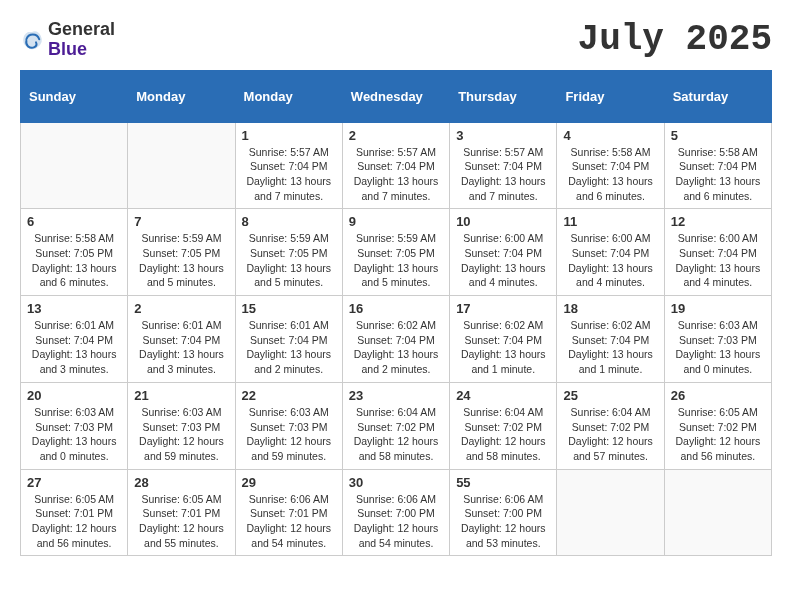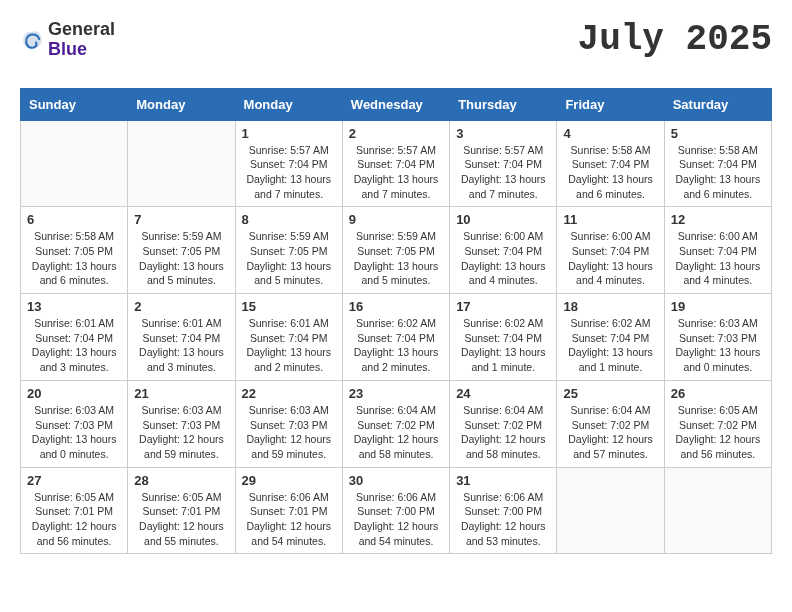--- a/index.html
+++ b/index.html
@@ -7,21 +7,21 @@
       font-family: Arial, sans-serif;
       background: #fff;
       width: 792px;
       min-height: 612px;
       padding: 20px;
     }
     .header-area {
       display: flex;
       justify-content: space-between;
       align-items: flex-start;
-      margin-bottom: 28px;
+      margin-bottom: 10px;
     }
     .logo {
       display: flex;
       align-items: center;
       gap: 4px;
     }
     .logo-text {
       font-size: 18px;
       font-weight: bold;
       line-height: 1.1;
@@ -48,21 +48,21 @@
     }
     .calendar {
       width: 100%;
       border-collapse: collapse;
       border: 1px solid #ccc;
     }
     .calendar th {
       background-color: #2a6db5;
       color: #fff;
       text-align: left;
-      padding: 8px 8px;
+      padding: 18px 8px;
       font-size: 13px;
       font-weight: bold;
       border: 1px solid #2a6db5;
     }
     .calendar td {
       border: 1px solid #ccc;
       vertical-align: top;
       padding: 5px 6px;
       width: calc(100% / 7);
       height: 80px;
@@ -335,21 +335,21 @@
 and 54 minutes.</div>
         </td>
         <td>
           <span class="day-num">30</span>
           <div class="day-detail">Sunrise: 6:06 AM
 Sunset: 7:00 PM
 Daylight: 12 hours
 and 54 minutes.</div>
         </td>
         <td>
-          <span class="day-num">31</span>
+          <span class="day-num">55</span>
           <div class="day-detail">Sunrise: 6:06 AM
 Sunset: 7:00 PM
 Daylight: 12 hours
 and 53 minutes.</div>
         </td>
         <td class="empty"></td>
         <td class="empty"></td>
       </tr>
     </tbody>
 </table>

